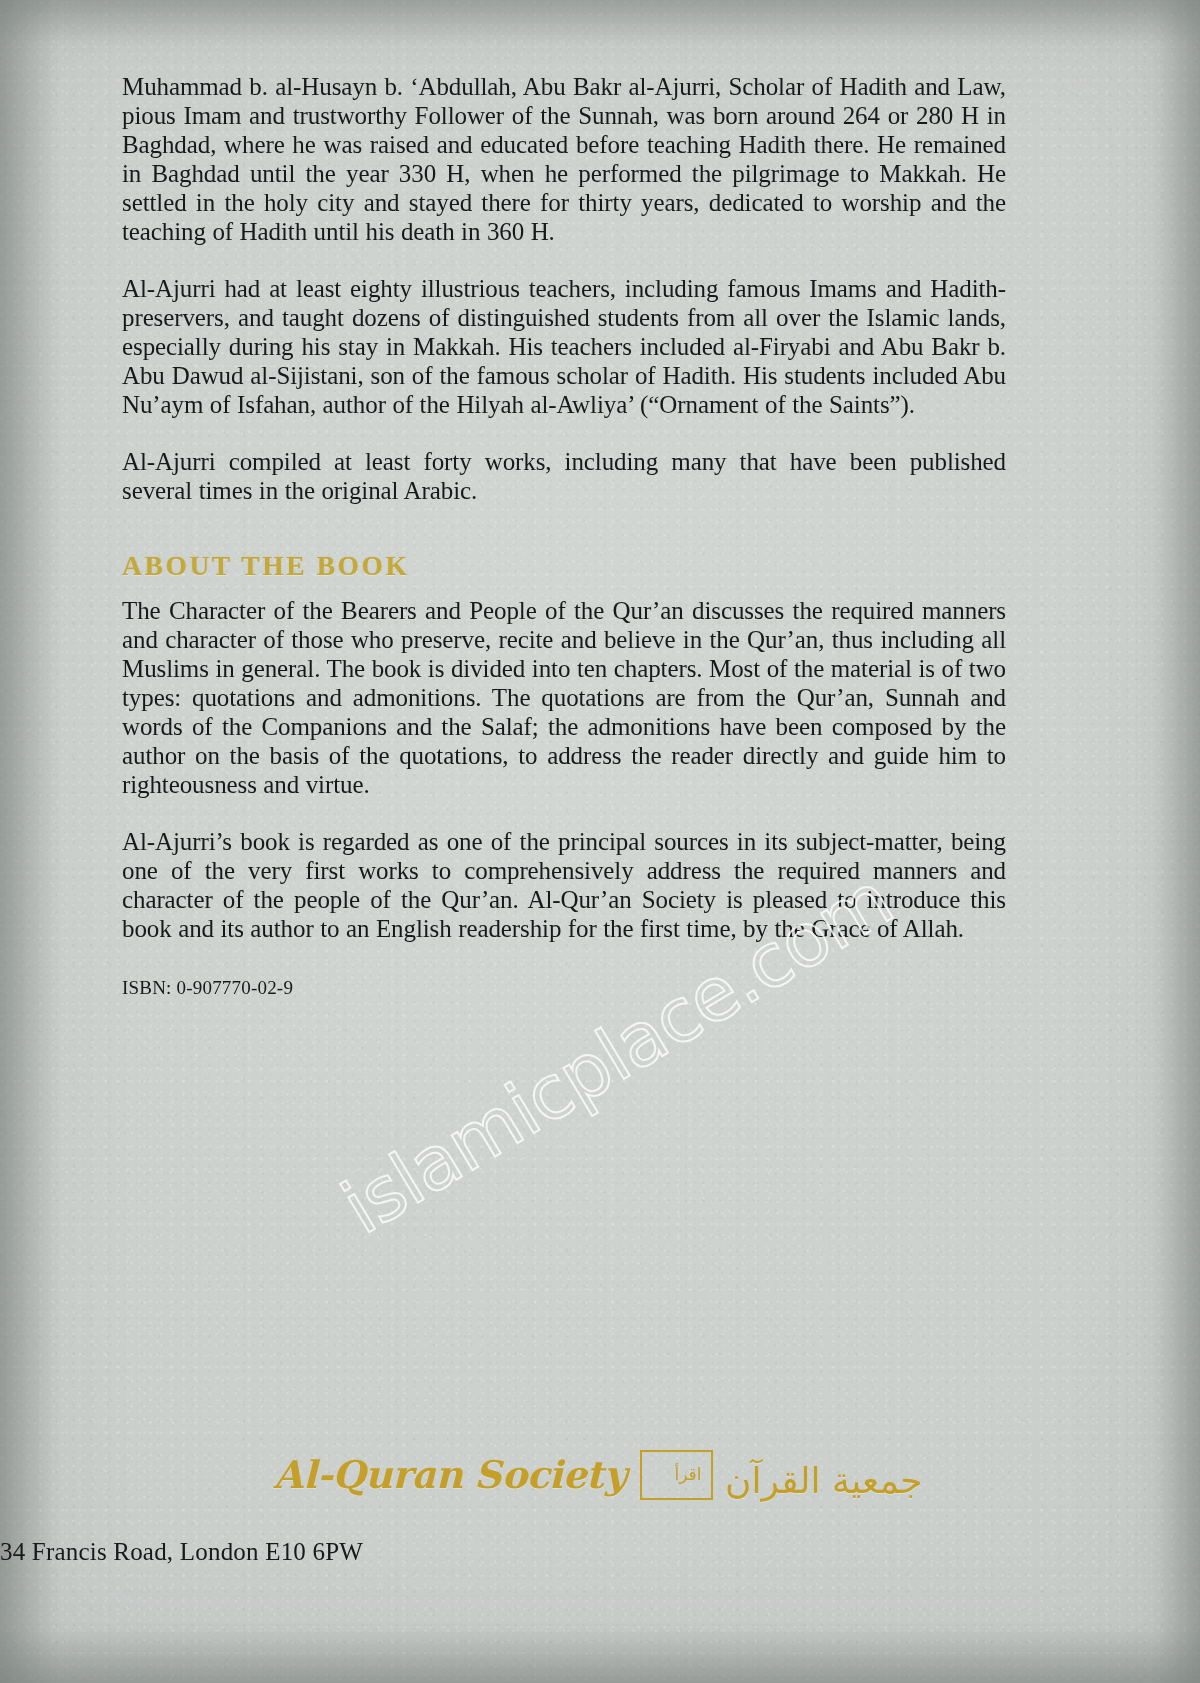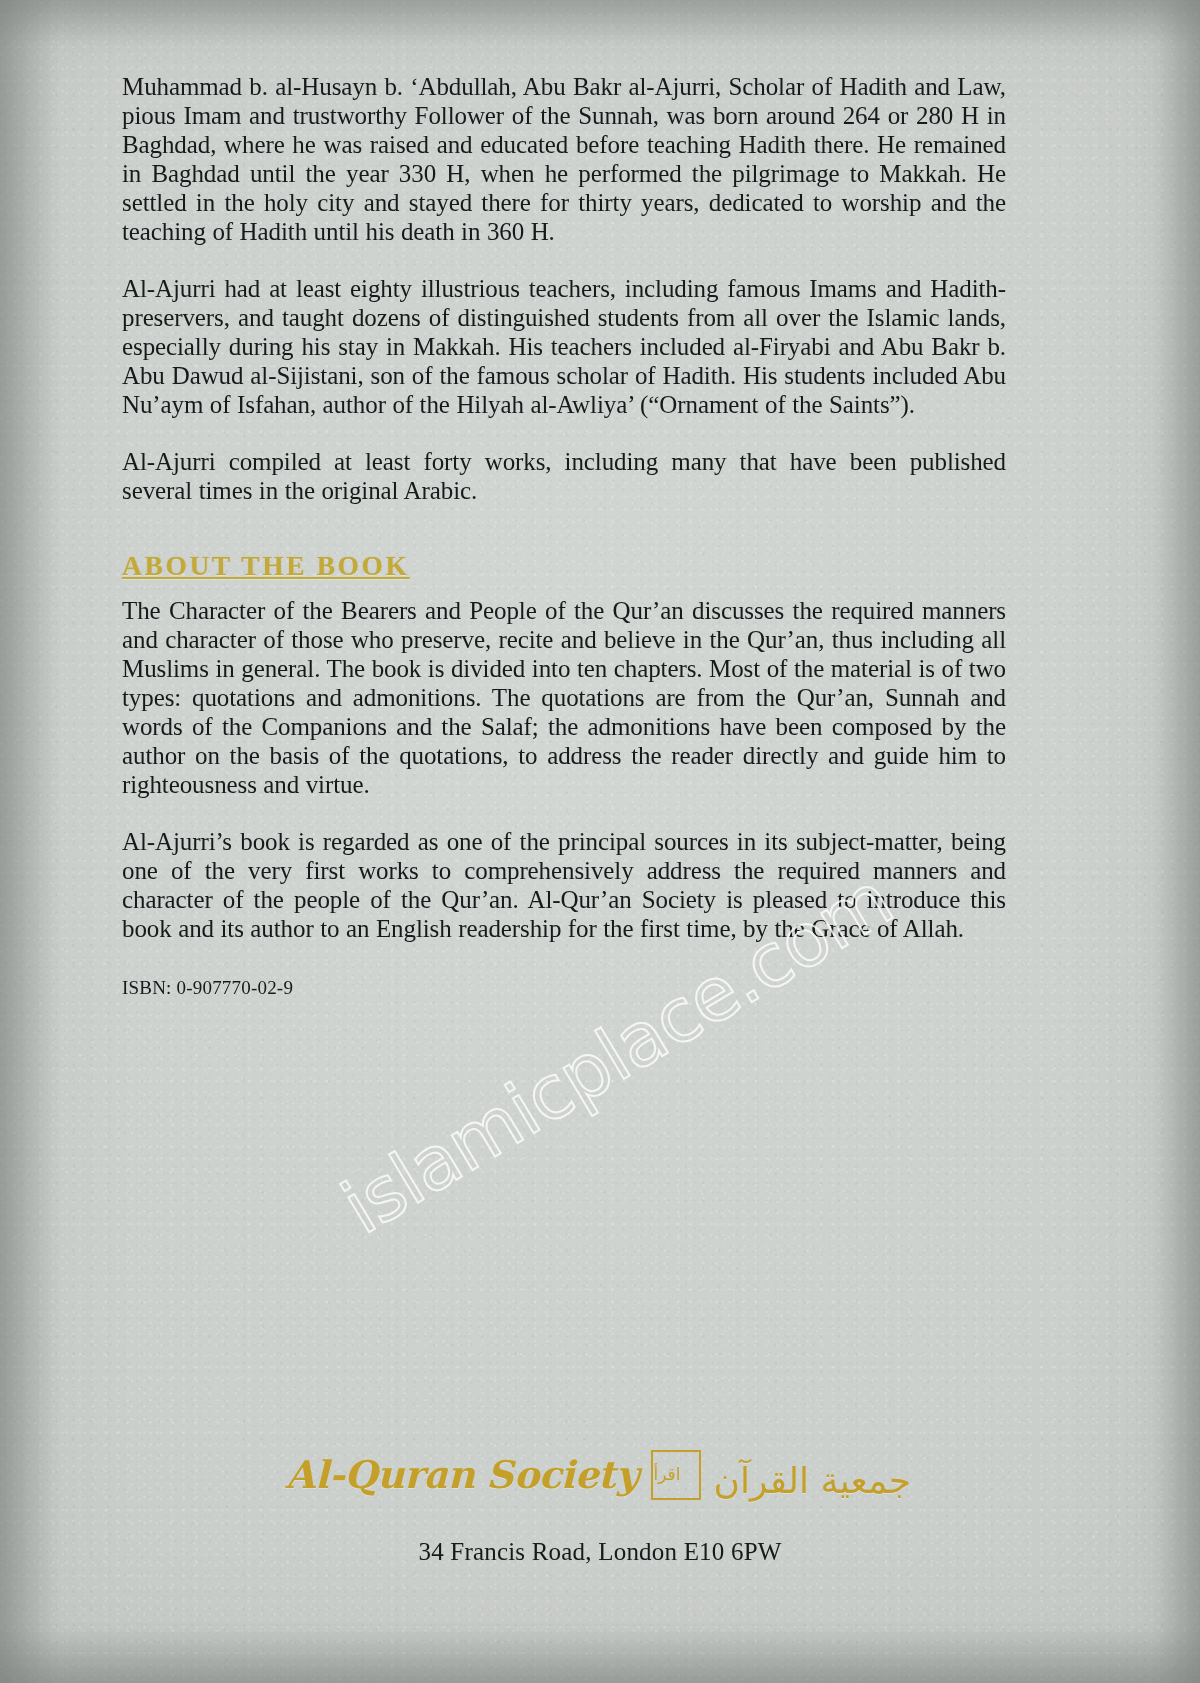--- a/index.html
+++ b/index.html
@@ -86,21 +86,20 @@
     color: #c4a939;
     font-weight: bold;
     font-size: 27.5px;
     line-height: 1.1;
     letter-spacing: 0.5px;
     text-shadow: 0 1px 0 rgba(255,255,255,.35), 0 0 1px rgba(150,120,20,.5);
     margin: 0 0 15px 0;
   }
   .section-heading.wide {
     letter-spacing: 2.6px;
-    text-decoration: underline;
   }
 
   p.body {
     margin: 0 0 28px 0;
     font-size: 25px;
     line-height: 29px;
     color: #17191b;
     text-align: justify;
     text-justify: inter-word;
     letter-spacing: -0.1px;
@@ -144,22 +143,24 @@
     color: #c4a02a;
     text-shadow: 0 1px 0 rgba(255,255,255,.30);
     transform: skewX(-3deg);
   }
   .logo-emblem {
     width: 46px;
     height: 46px;
     border: 2.5px solid #c4a02a;
     display: inline-flex;
     align-items: center;
+    justify-content: center;
     position: relative;
     flex: 0 0 auto;
+    padding-left: 23px;
   }
   .logo-emblem .inner {
     font-family: "DejaVu Sans", sans-serif;
     font-size: 17px;
     color: #c4a02a;
     line-height: 1;
   }
   .logo-arabic {
     font-family: "DejaVu Sans", sans-serif;
     font-size: 36px;
@@ -168,21 +169,20 @@
     line-height: 1.15;
     text-shadow: 0 1px 0 rgba(255,255,255,.28);
     margin-top: 12px;
   }
 
   .address {
     position: absolute;
     left: 0;
     right: 0;
     top: 1538px;
-    text-align: center;
     font-size: 25px;
     color: #17191b;
     letter-spacing: 0.2px;
     z-index: 4;
   }
 
   
   .watermark {
     position: absolute;
     left: 455px;

